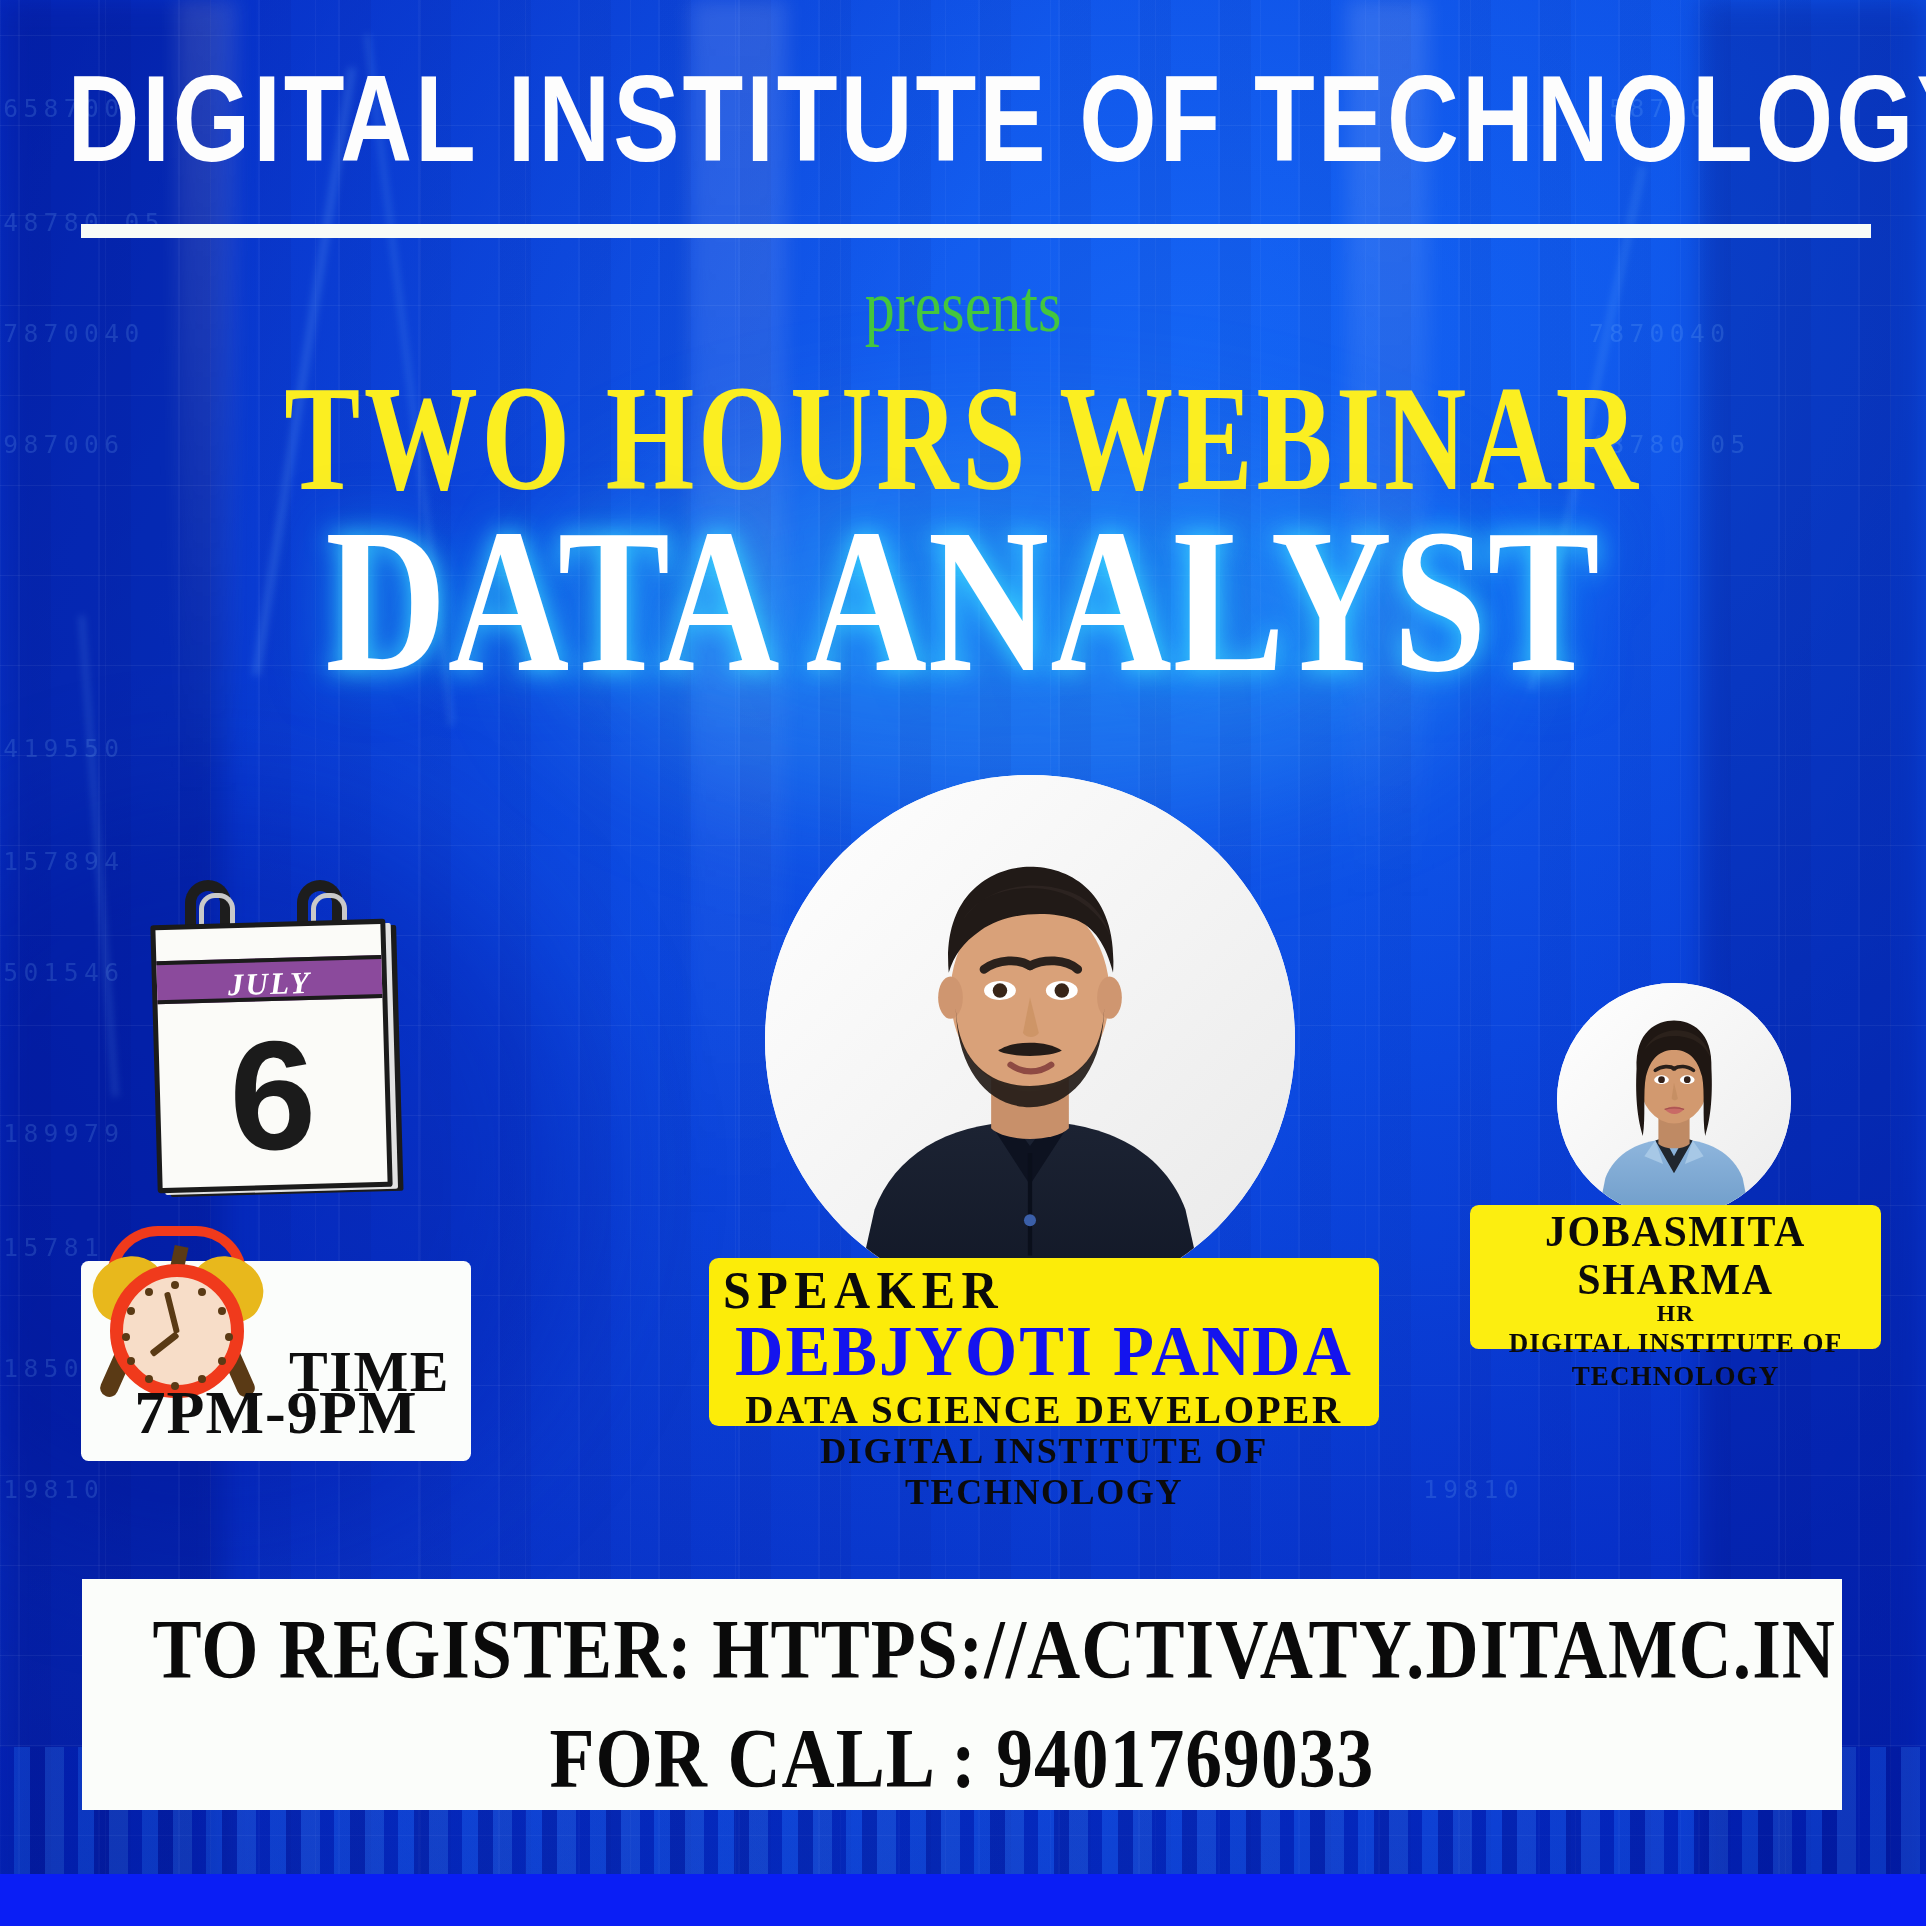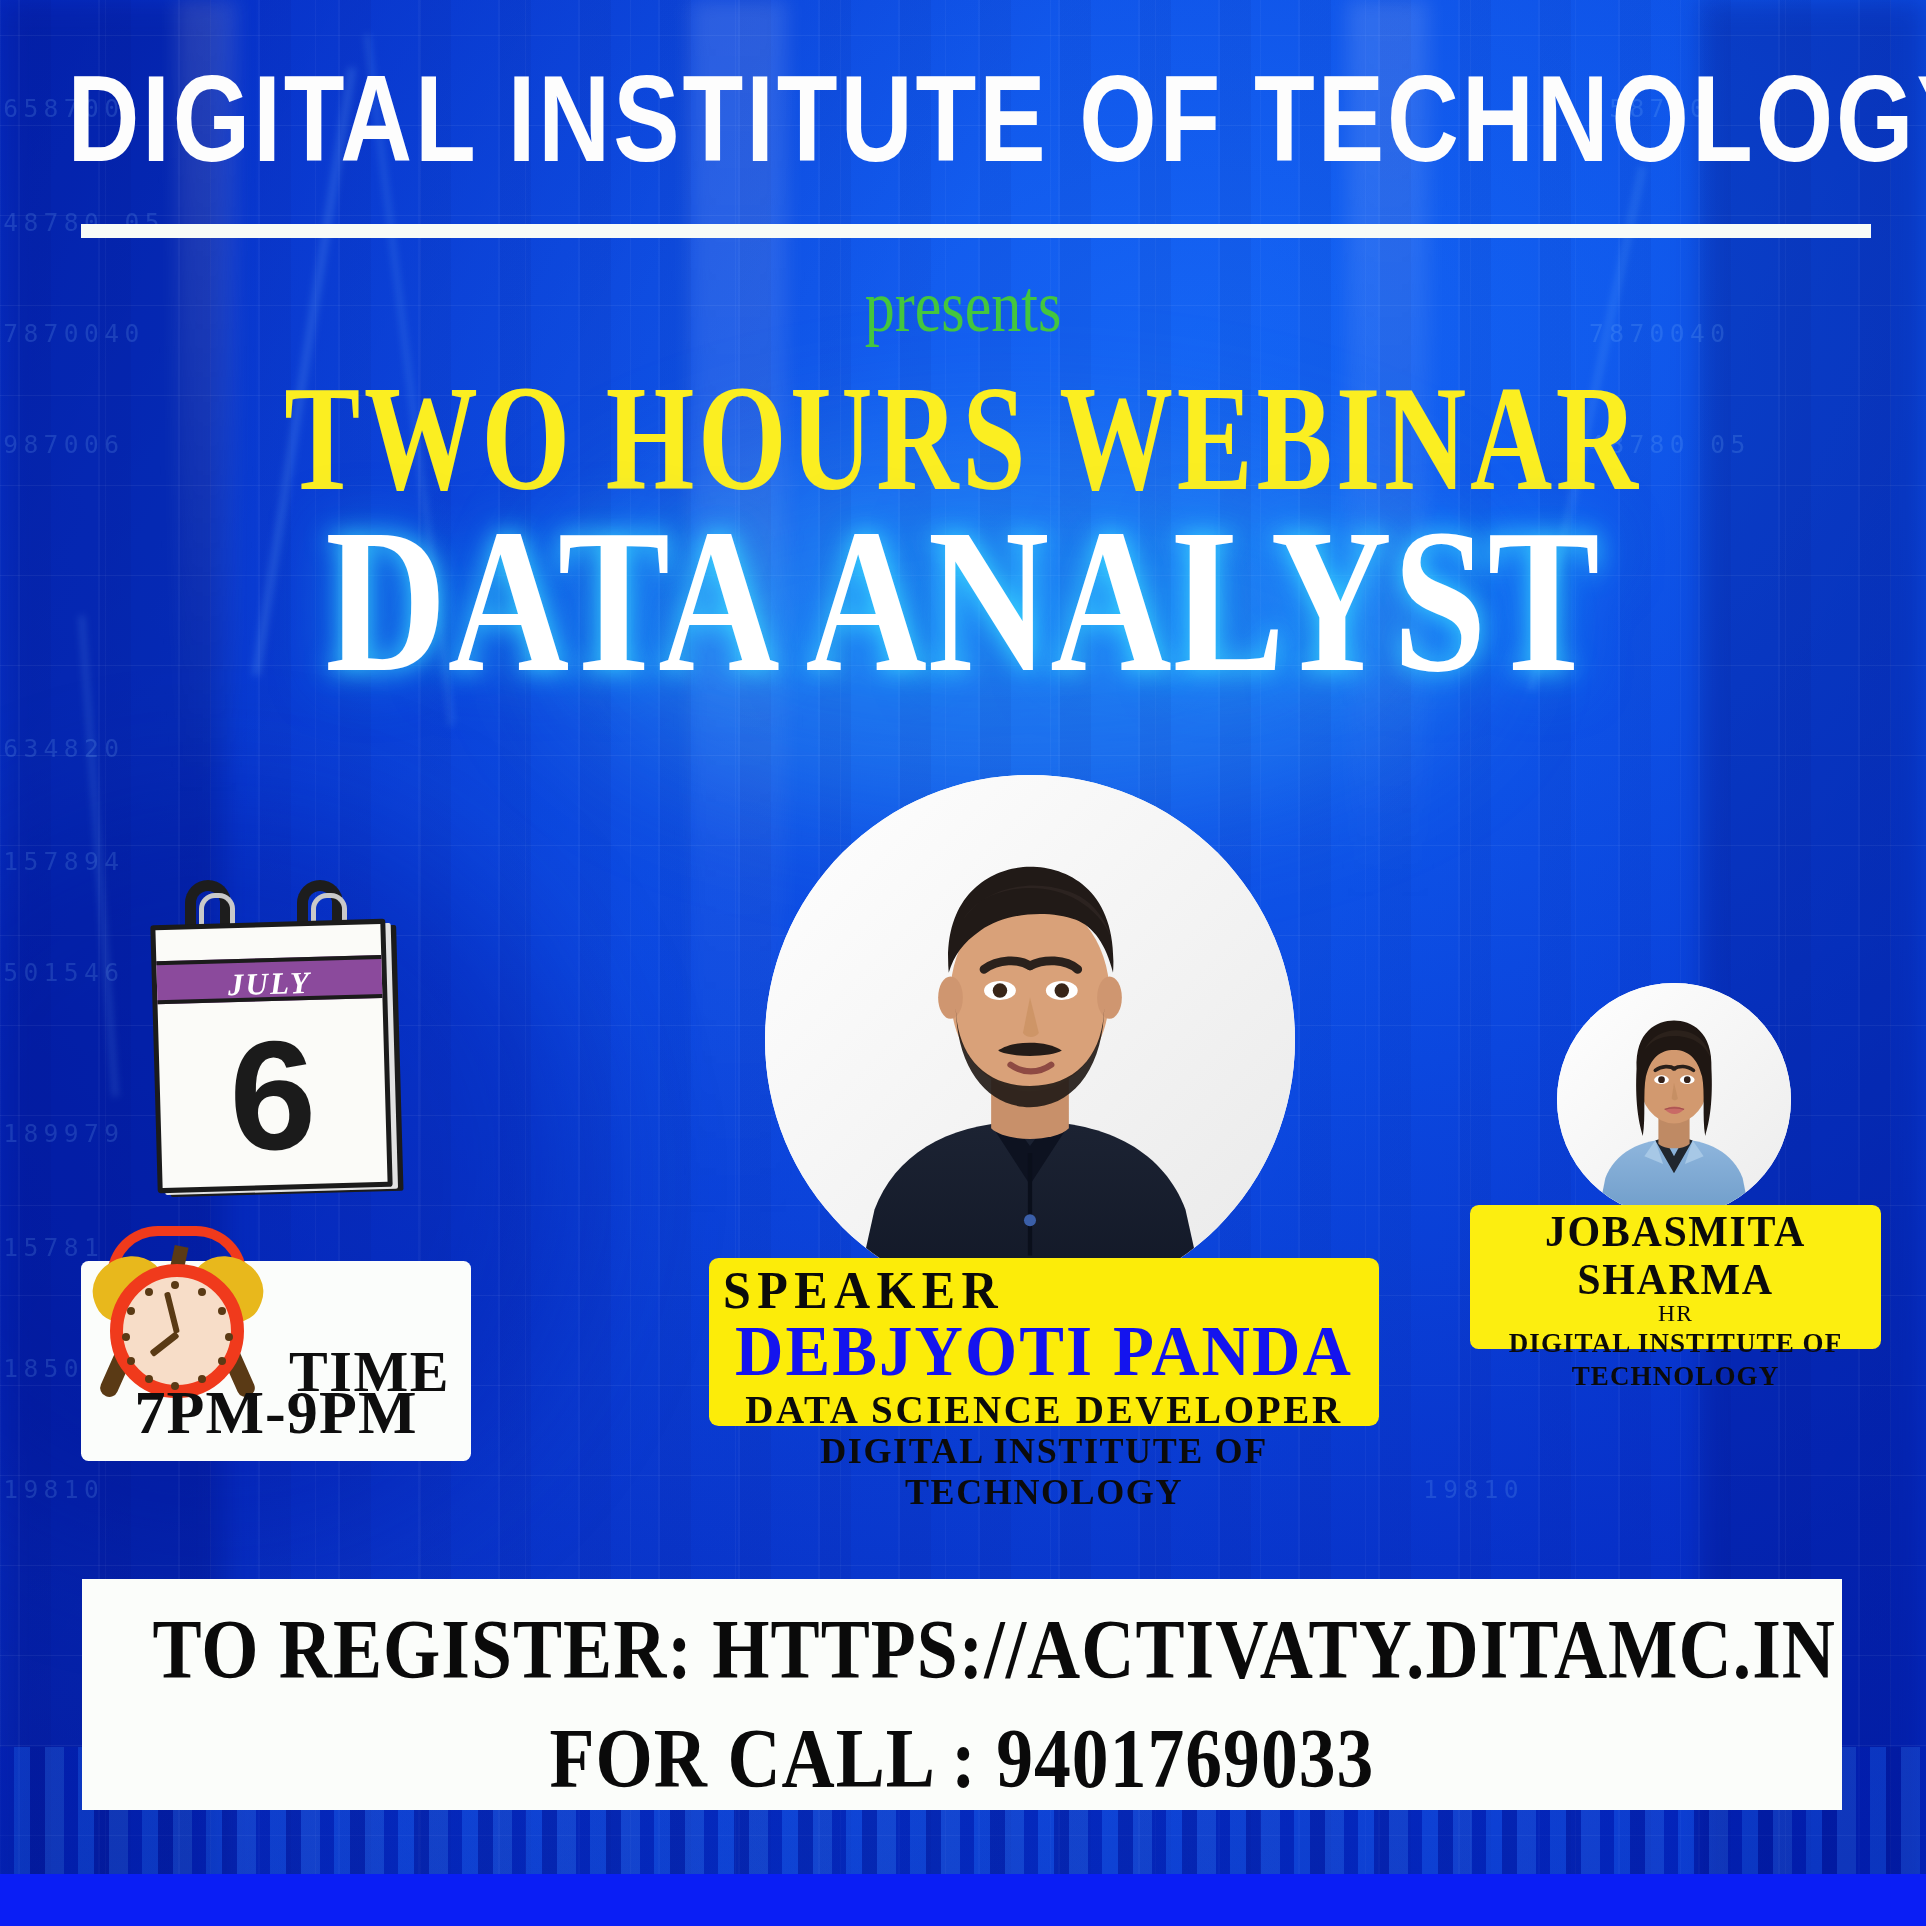--- a/index.html
+++ b/index.html
@@ -197,21 +197,21 @@
   .hr-card{
     position:absolute;left:1470px;top:1205px;width:411px;height:144px;
     background:#fcee10;border-radius:8.6px;padding-top:6.4px;
   }
   .hr-name{
     color:#0b0b0b;font-family:"Liberation Serif", serif;font-weight:700;
     font-size:42px;line-height:1.06;letter-spacing:1.6px;text-align:center;
     transform:scaleY(1.06);
   }
   .hr-role{
-    color:#0b0b0b;font-family:"Liberation Serif", serif;font-weight:400;
+    color:#0b0b0b;font-family:"Liberation Serif", serif;font-weight:700;
     font-size:23.5px;line-height:1.15;text-align:center;letter-spacing:1.1px;
   }
   .hr-org{
     color:#0b0b0b;font-family:"Liberation Serif", serif;font-weight:700;
     font-size:27px;line-height:1.2;text-align:center;letter-spacing:1.1px;
   }
 
   
   .footer-box{
     position:absolute;left:82px;top:1579px;width:1760px;height:231px;
@@ -242,21 +242,21 @@
   <div class="bg-beam" style="left:1348px;top:0;width:80px;height:910px;"></div>
   <div class="bg-streak" style="left:300px;top:64px;width:7.5px;height:615px;transform:rotate(9deg);"></div>
   <div class="bg-streak" style="left:407px;top:32px;width:5.4px;height:696px;transform:rotate(-7deg);"></div>
   <div class="bg-streak" style="left:1584px;top:161px;width:6.4px;height:535px;transform:rotate(12deg);"></div>
   <div class="bg-streak" style="left:96px;top:615px;width:4.8px;height:482px;transform:rotate(-4deg);"></div>
 
   <div class="bg-num" style="left:3.2px;top:94px;">658700</div>
   <div class="bg-num" style="left:3.2px;top:208px;">48780 05</div>
   <div class="bg-num" style="left:3.2px;top:319px;">7870040</div>
   <div class="bg-num" style="left:3.2px;top:430px;">987006</div>
-  <div class="bg-num" style="left:3.2px;top:734px;">634820</div>
+  <div class="bg-num" style="left:3.2px;top:734px;">419550</div>
   <div class="bg-num" style="left:3.2px;top:847px;">157894</div>
   <div class="bg-num" style="left:3.2px;top:958px;">501546</div>
   <div class="bg-num" style="left:3.2px;top:1119px;">189979</div>
   <div class="bg-num" style="left:3.2px;top:1233px;">15781</div>
   <div class="bg-num" style="left:3.2px;top:1354px;">18500</div>
   <div class="bg-num" style="left:3.2px;top:1475px;">19810</div>
   <div class="bg-num" style="left:1589px;top:94px;">658700</div>
   <div class="bg-num" style="left:1589px;top:319px;">7870040</div>
   <div class="bg-num" style="left:1589px;top:430px;">48780 05</div>
   <div class="bg-num" style="left:1589px;top:1119px;">18920</div>

